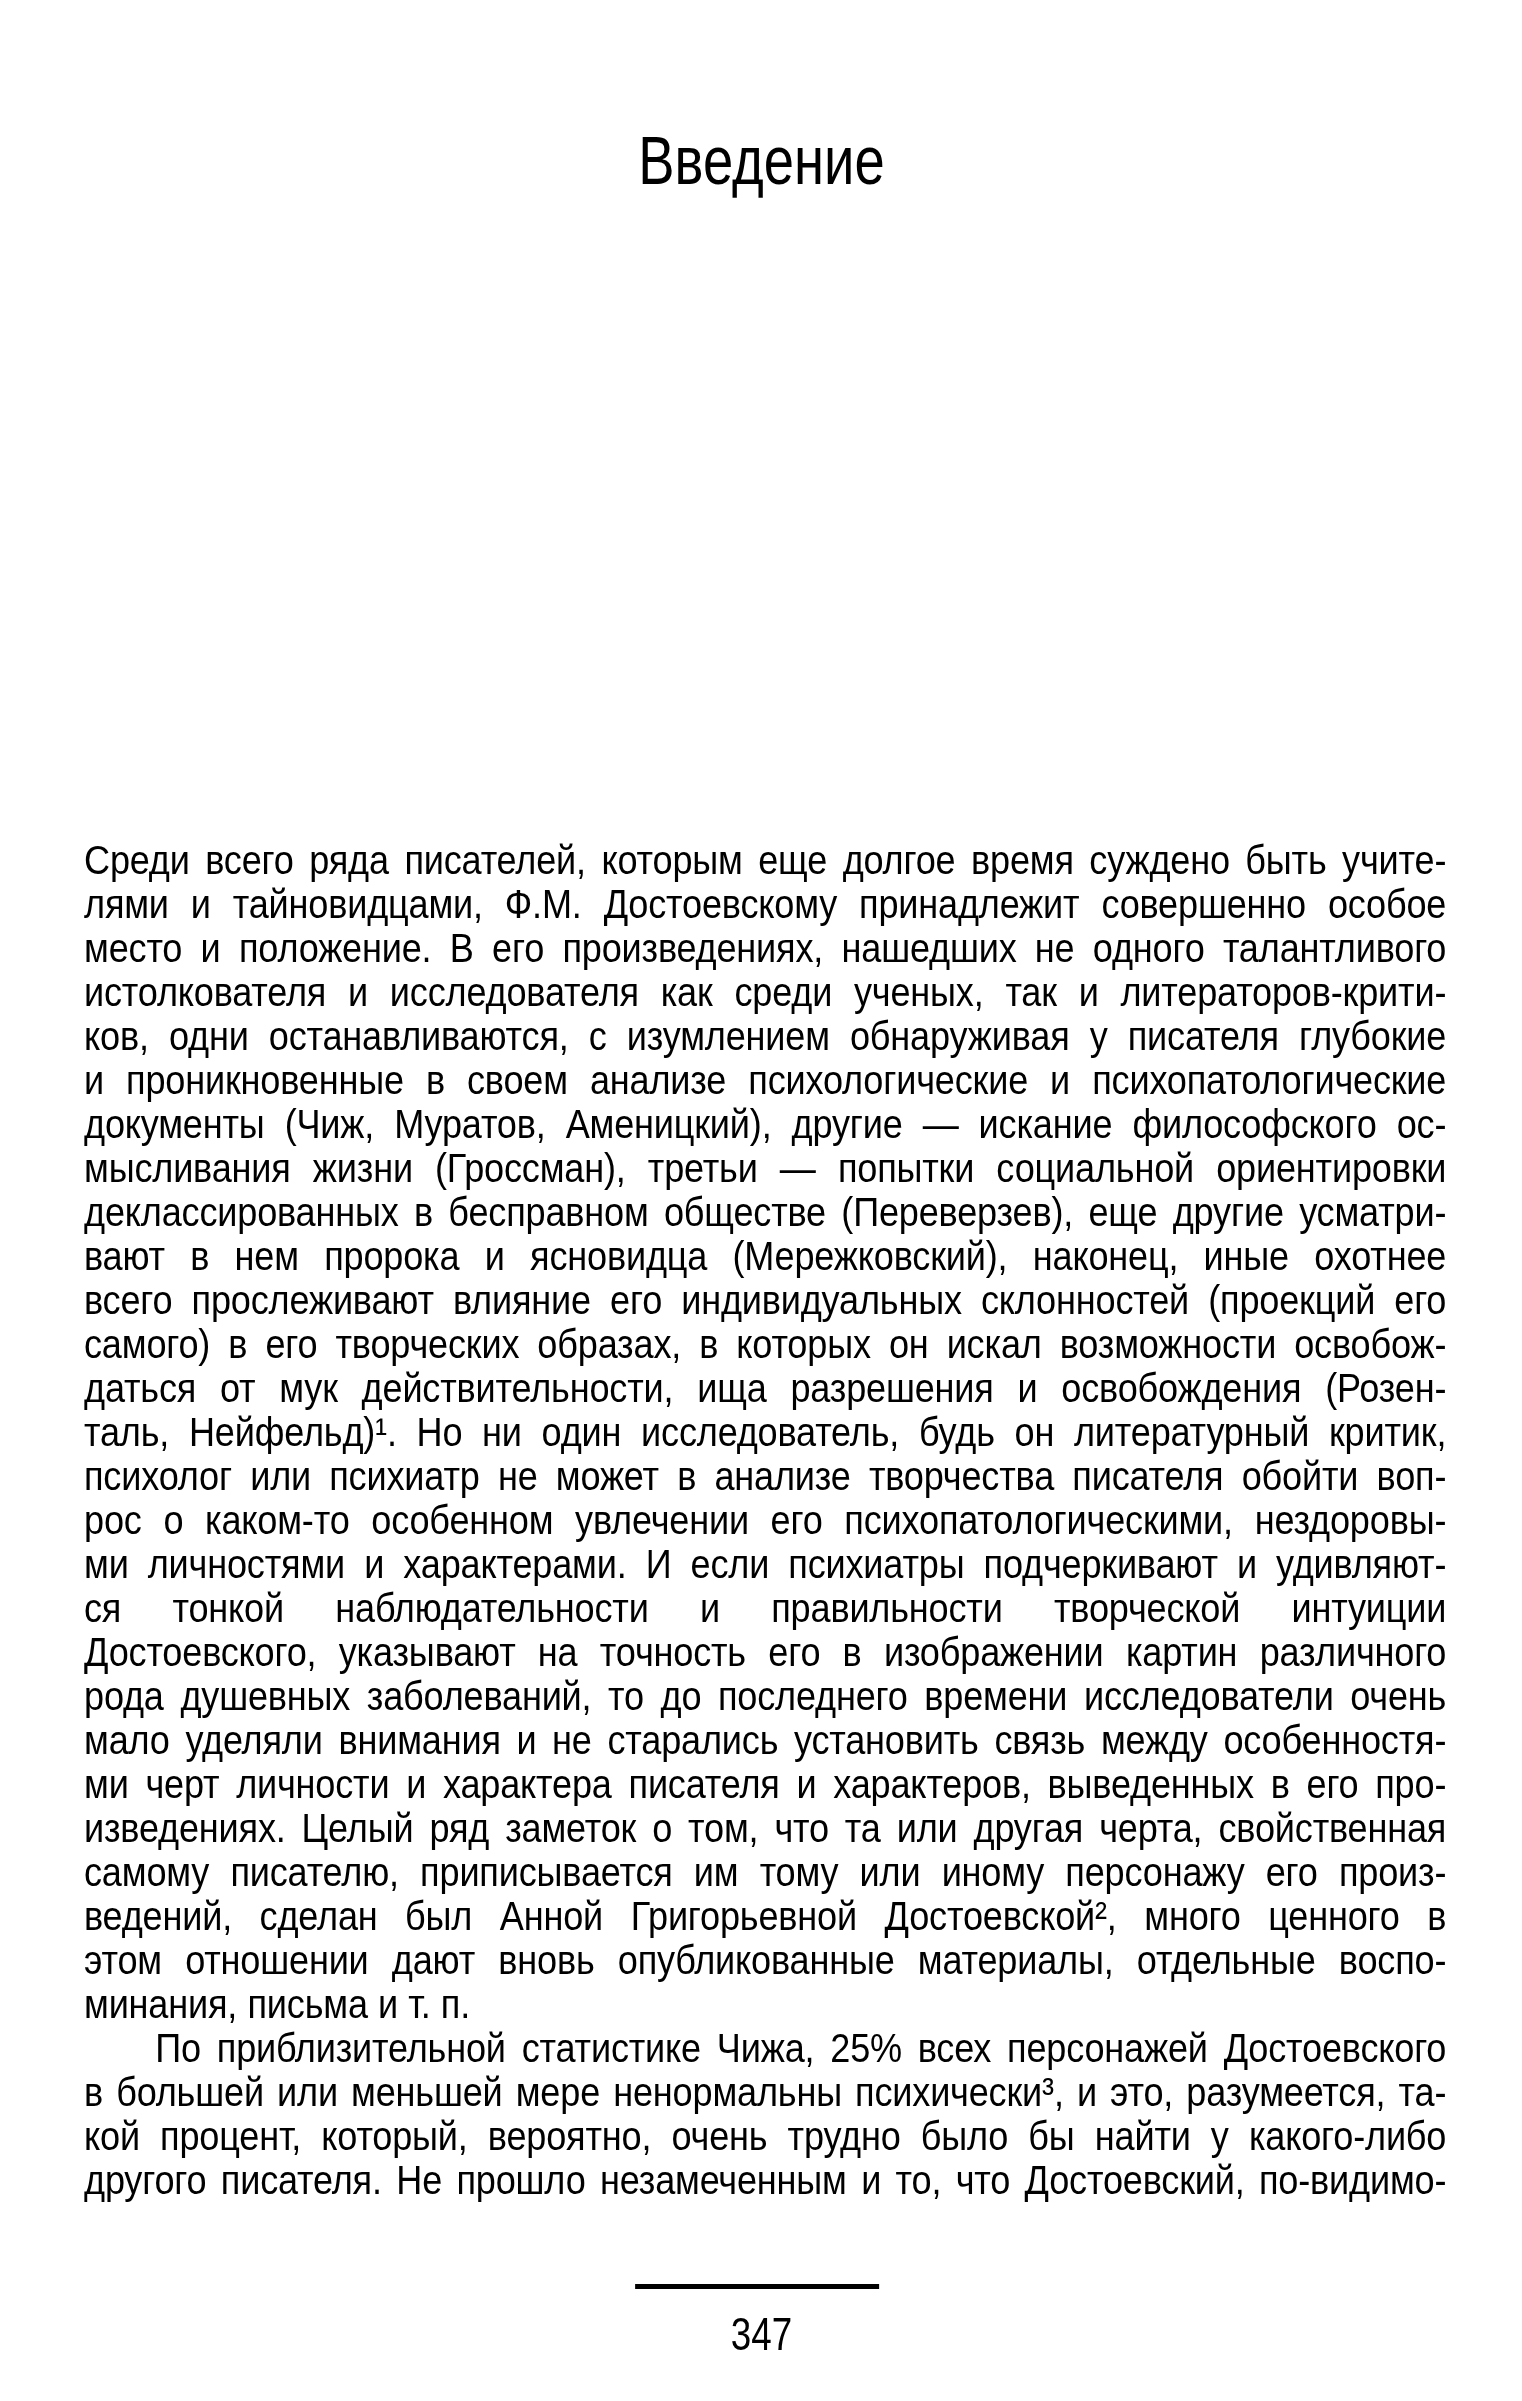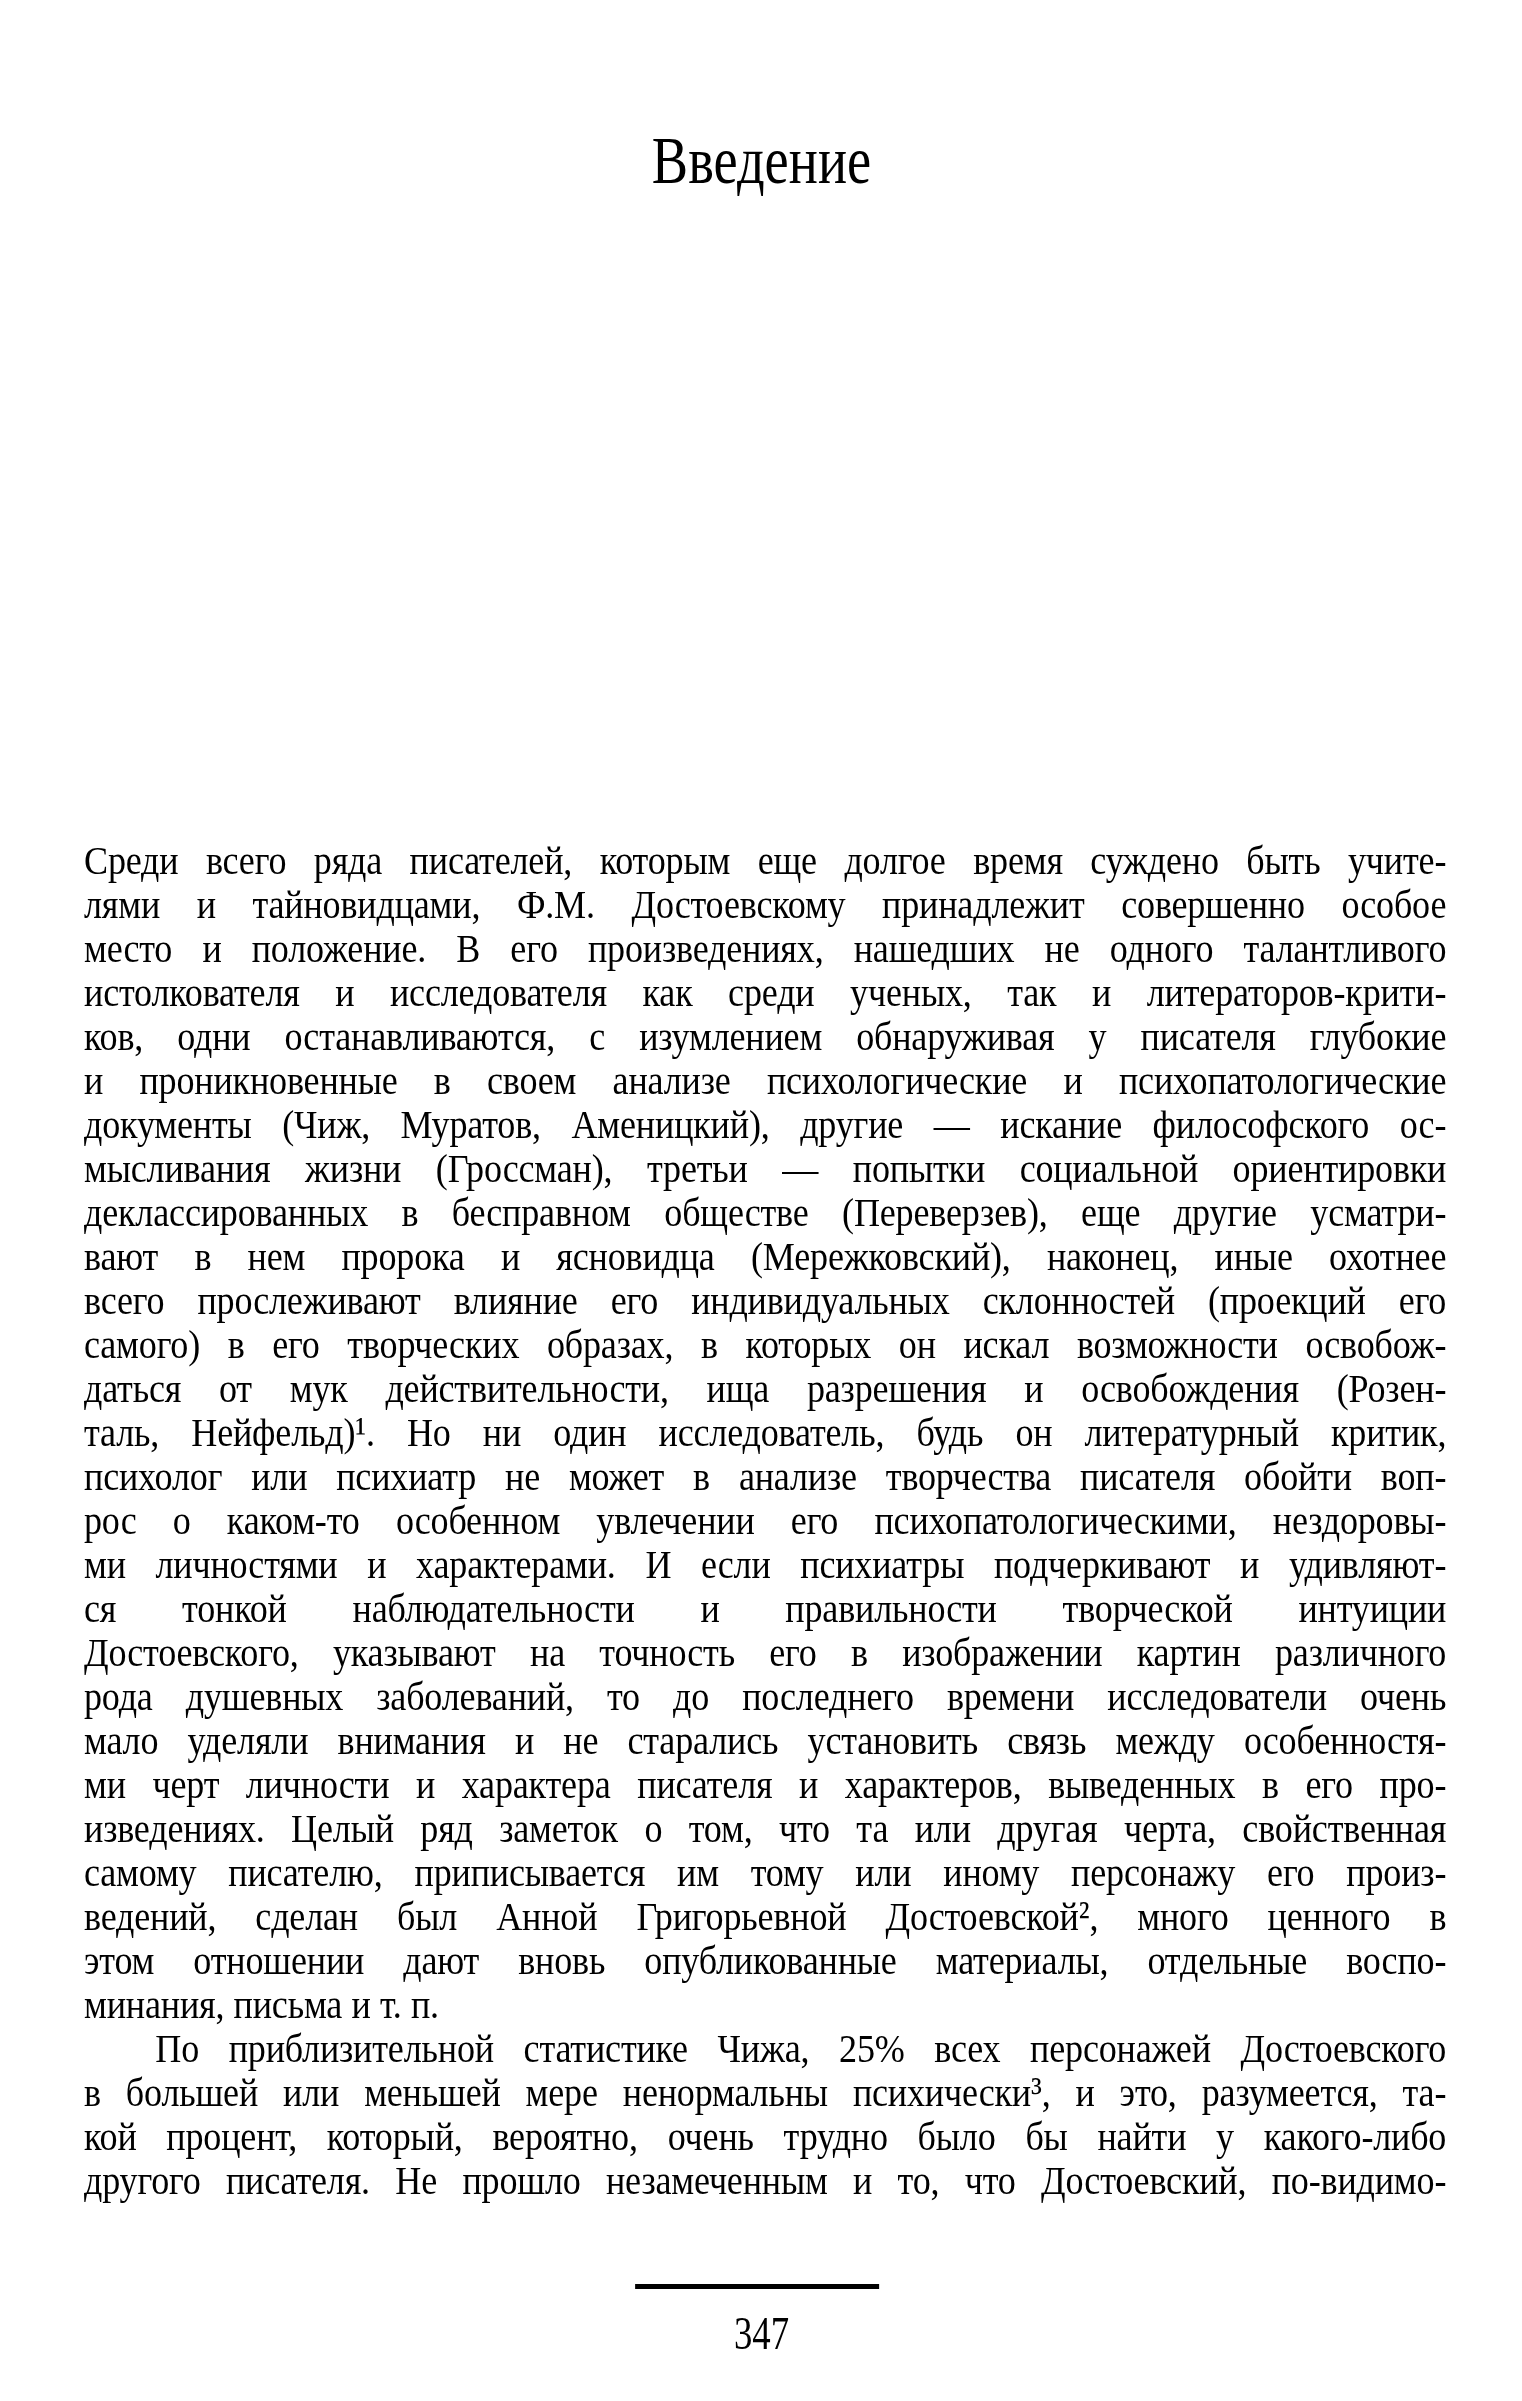--- a/index.html
+++ b/index.html
@@ -6,21 +6,21 @@
     margin: 0;
     padding: 0;
     background: #ffffff;
   }
   .page {
     position: relative;
     width: 1523px;
     height: 2401px;
     background: #ffffff;
     color: #000000;
-    font-family: Liberation Serif, serif;
+    font-family: Liberation Sans, sans-serif;
     overflow: hidden;
   }
   .chapter-title {
     position: absolute;
     top: 124px;
     left: 0;
     width: 1523px;
     text-align: center;
     font-size: 68px;
     line-height: 73px;

